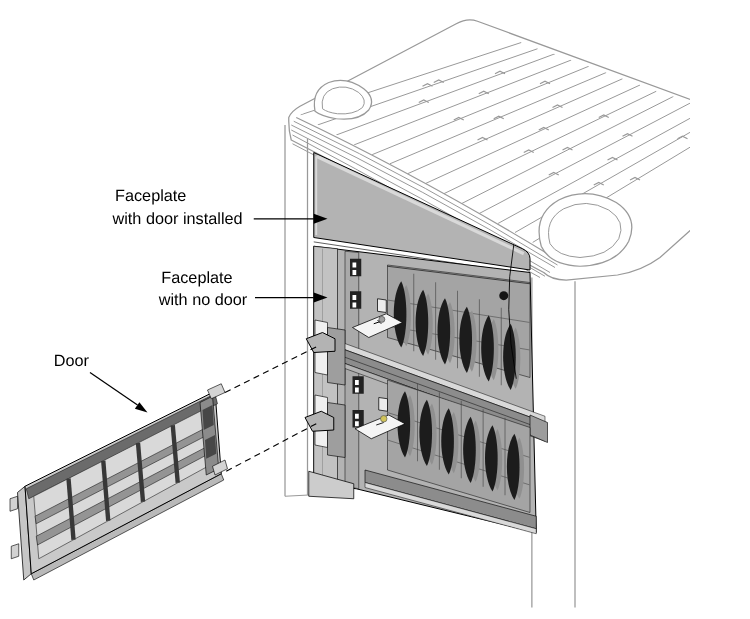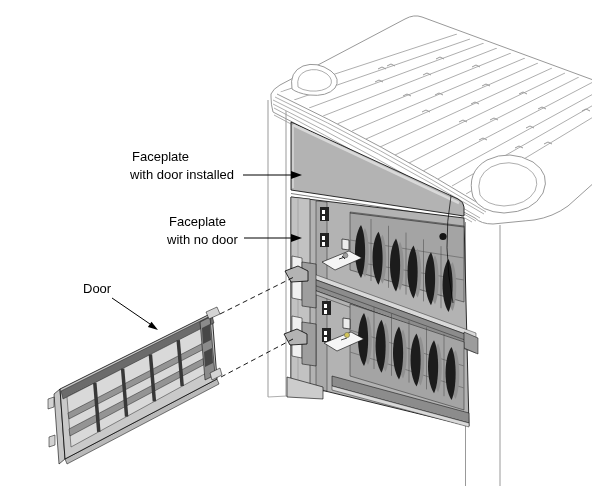--- a/index.html
+++ b/index.html
@@ -1,16 +1,16 @@
 <!DOCTYPE html>
 <html style="--background: #ffffff; --outline-light: #999999; --outline-dark: #000000; --panel-gray: #b3b3b3; --panel-light: #d9d9d9; --shelf-gray: #8c8c8c; --drive-dark: #1c1c1c; --door-frame: #c9c9c9; --door-cell: #d9d9d9; --led-yellow: #d2c45a;"><head>
 <meta charset="utf-8">
 <style>
   html,body{margin:0;padding:0;background:var(--background,#fff);}
-  .stage{position:relative;width:552px;height:495px;overflow:hidden;background:var(--background,#fff);padding-left:40px;}
+  .stage{position:relative;width:552px;height:495px;overflow:hidden;background:var(--background,#fff);}
   svg{display:block;font-family:"Liberation Sans","DejaVu Sans",sans-serif;}
   .lnl{stroke:var(--outline-light,#999);fill:none;stroke-width:1;}
   .lnlthin{stroke:var(--outline-light,#999);fill:none;stroke-width:.8;}
   .capfill{fill:#fff;stroke:var(--outline-light,#999);stroke-width:1;}
   .podfill{fill:#fff;stroke:var(--outline-light,#999);stroke-width:1;}
   .panel{fill:var(--panel-gray,#b3b3b3);stroke:var(--outline-dark,#000);stroke-width:.8;}
   .plight{fill:var(--panel-light,#d9d9d9);stroke:var(--outline-dark,#000);stroke-width:.4;}
   .shelf{fill:var(--shelf-gray,#8c8c8c);stroke:var(--outline-dark,#000);stroke-width:.5;}
   .recess{fill:#a4a4a4;stroke:var(--outline-dark,#000);stroke-width:.4;}
   .drive{fill:var(--drive-dark,#1c1c1c);}

